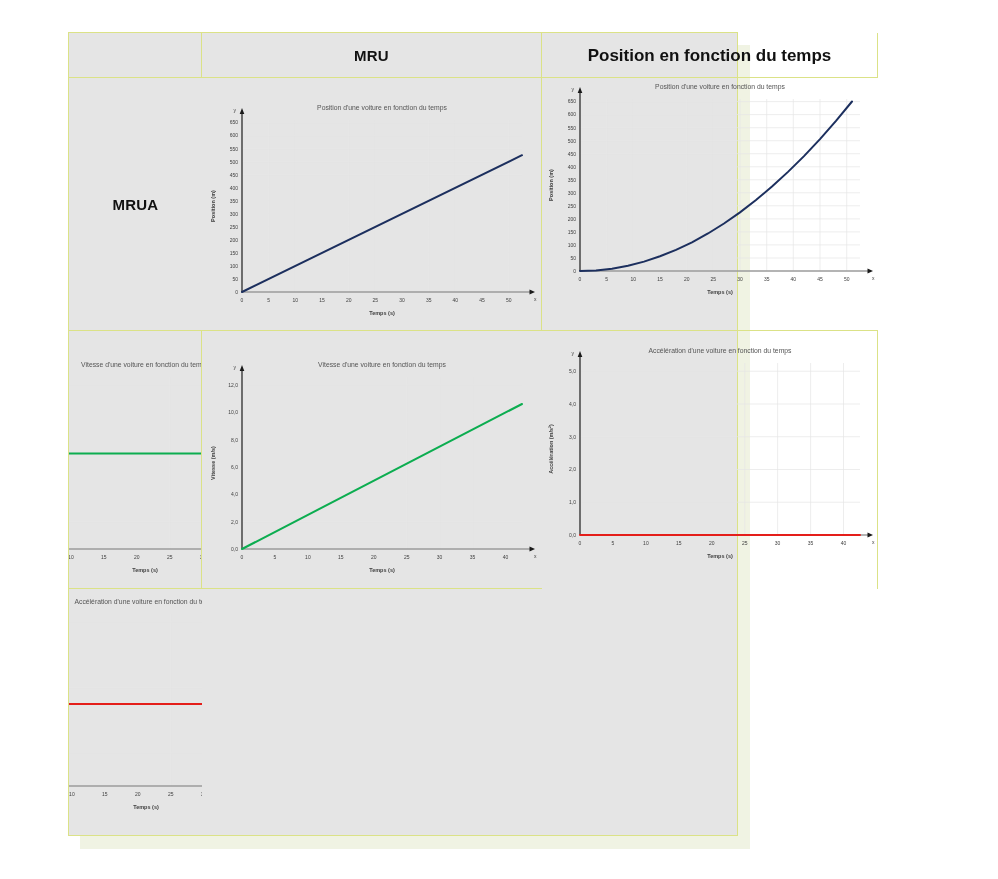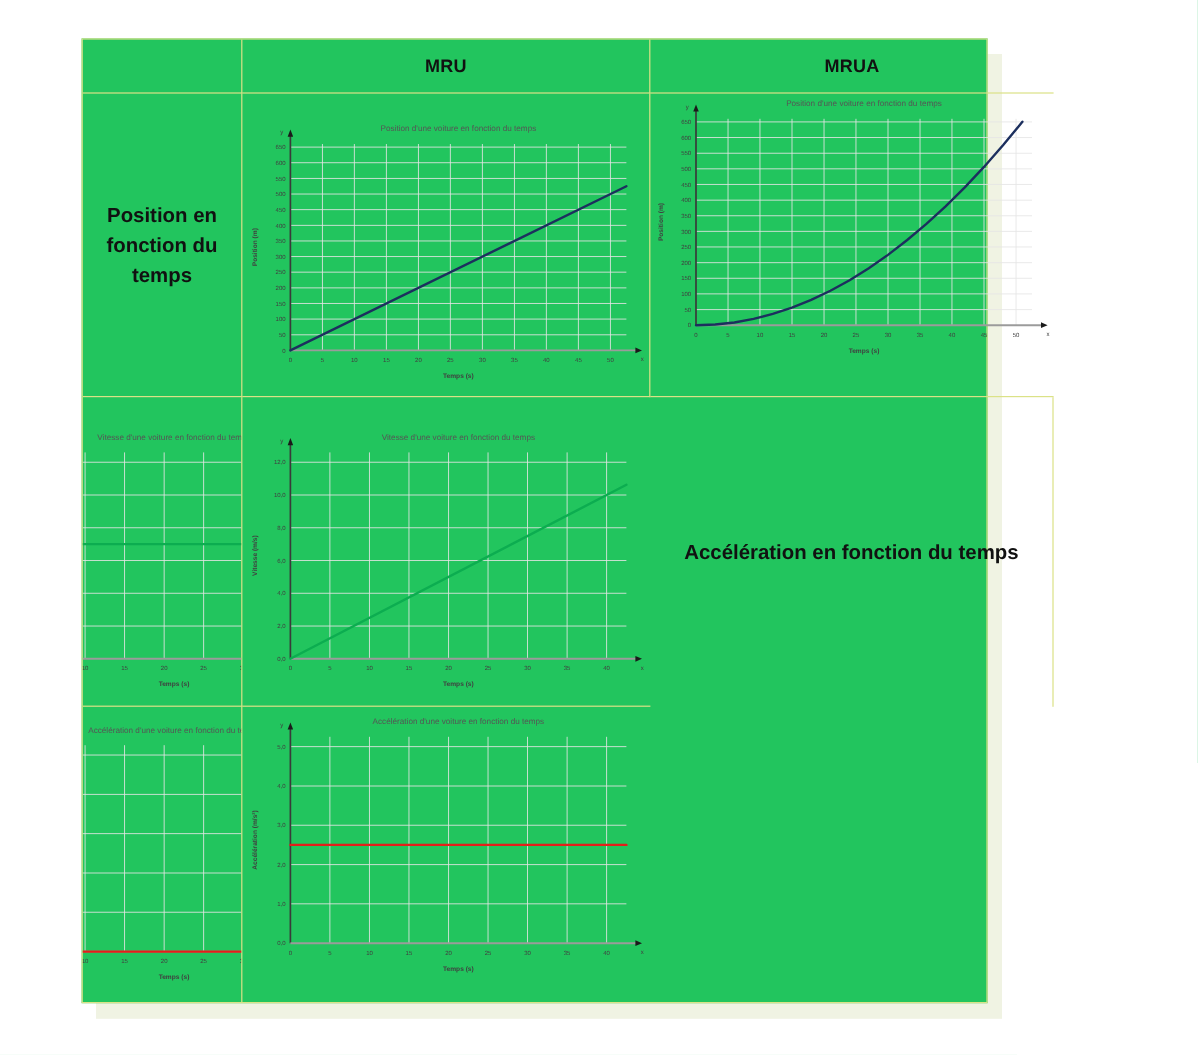--- a/index.html
+++ b/index.html
@@ -2,26 +2,26 @@
 <html><head>
 <meta charset="utf-8">
 <style>
   * { margin:0; padding:0; box-sizing:border-box; }
   html,body { background:#ffffff; }
   body {
     width:998px; height:879px; position:relative; overflow:hidden;
     font-family:"Liberation Sans", sans-serif;
   }
   .tbl {
-    position:absolute; left:68px; top:32px; width:755px;
+    position:absolute; left:68px; top:32px; width:670px;
     display:grid;
     grid-template-columns:133px 340px 336px;
     grid-template-rows:45px 253px 258px 246px;
     border:1px solid #dbe287;
-    background:#22c55e;
+    background:#e5e5e5;
     box-shadow:12px 13px 0 0 #f0f3e3;
   }
   .cell {
     border-right:1px solid #dbe287;
     border-bottom:1px solid #dbe287;
     display:flex; align-items:center; justify-content:center;
     overflow:hidden;
   }
   .cell.last-col { border-right:none; }
   .cell.last-row { border-bottom:none; }
@@ -39,25 +39,25 @@
   .r3.c2 .chartbox { margin-top:12px; }
   .r3.c3 .chartbox { margin-top:5px; }
   svg text { font-family:"Liberation Sans", sans-serif; }
 </style>
 </head>
 <body>
 
 <div class="tbl" style="border-color: rgb(219, 226, 135); box-shadow: rgb(240, 243, 227) 12px 13px 0px 0px;">
   <div class="cell hdr" style="border-color: rgb(219, 226, 135);"></div>
   <div class="cell hdr" style="border-color: rgb(219, 226, 135);">MRU</div>
-  <div class="cell hdr last-col" style="border-color: rgb(219, 226, 135);">MRUA</div>
-
   <div class="cell" style="border-color: rgb(219, 226, 135);">
     <div class="rowlabel">Position en fonction du temps</div>
   </div>
+
+  <div class="cell hdr last-col" style="border-color: rgb(219, 226, 135);">MRUA</div>
   <div class="cell chartcell r1 c2" style="border-color: rgb(219, 226, 135);">
     <div class="chartbox"><svg width="332" height="222" viewBox="0 0 332 222" xmlns="http://www.w3.org/2000/svg">
           <line x1="62.7" y1="20" x2="62.7" y2="192" stroke="#e5e5e5" stroke-width="0.7"></line>
           <line x1="89.3" y1="20" x2="89.3" y2="192" stroke="#e5e5e5" stroke-width="0.7"></line>
           <line x1="116.0" y1="20" x2="116.0" y2="192" stroke="#e5e5e5" stroke-width="0.7"></line>
           <line x1="142.7" y1="20" x2="142.7" y2="192" stroke="#e5e5e5" stroke-width="0.7"></line>
           <line x1="169.3" y1="20" x2="169.3" y2="192" stroke="#e5e5e5" stroke-width="0.7"></line>
           <line x1="196.0" y1="20" x2="196.0" y2="192" stroke="#e5e5e5" stroke-width="0.7"></line>
           <line x1="222.7" y1="20" x2="222.7" y2="192" stroke="#e5e5e5" stroke-width="0.7"></line>
           <line x1="249.3" y1="20" x2="249.3" y2="192" stroke="#e5e5e5" stroke-width="0.7"></line>
@@ -258,23 +258,20 @@
           <text x="32" y="84.6" font-size="5" fill="#404040" text-anchor="end">8,0</text>
           <text x="32" y="57.3" font-size="5" fill="#404040" text-anchor="end">10,0</text>
           <text x="32" y="30.0" font-size="5" fill="#404040" text-anchor="end">12,0</text>
           <text transform="translate(8.5,106) rotate(-90)" font-size="5.5" font-weight="bold" fill="#404040" text-anchor="middle">Vitesse (m/s)</text>
           <text x="176" y="215" font-size="5.5" font-weight="bold" fill="#404040" text-anchor="middle">Temps (s)</text>
           <text x="176" y="9.5" font-size="6.8" fill="#555555" text-anchor="middle">Vitesse d'une voiture en fonction du temps</text>
           <polyline points="36.0,192.0 316.0,47.0" fill="none" stroke="#0cad50" stroke-width="2" stroke-linecap="round"></polyline>
         </svg></div>
   </div>
 
-  <div class="cell last-row" style="border-color: rgb(219, 226, 135);">
-    <div class="rowlabel">Accélération en fonction du temps</div>
-  </div>
   <div class="cell chartcell r3 c2 last-row" style="border-color: rgb(219, 226, 135);">
     <div class="chartbox"><svg width="332" height="222" viewBox="0 0 332 222" xmlns="http://www.w3.org/2000/svg">
           <line x1="68.9" y1="20" x2="68.9" y2="192" stroke="#e5e5e5" stroke-width="0.7"></line>
           <line x1="101.9" y1="20" x2="101.9" y2="192" stroke="#e5e5e5" stroke-width="0.7"></line>
           <line x1="134.8" y1="20" x2="134.8" y2="192" stroke="#e5e5e5" stroke-width="0.7"></line>
           <line x1="167.8" y1="20" x2="167.8" y2="192" stroke="#e5e5e5" stroke-width="0.7"></line>
           <line x1="200.7" y1="20" x2="200.7" y2="192" stroke="#e5e5e5" stroke-width="0.7"></line>
           <line x1="233.6" y1="20" x2="233.6" y2="192" stroke="#e5e5e5" stroke-width="0.7"></line>
           <line x1="266.6" y1="20" x2="266.6" y2="192" stroke="#e5e5e5" stroke-width="0.7"></line>
           <line x1="299.5" y1="20" x2="299.5" y2="192" stroke="#e5e5e5" stroke-width="0.7"></line>

